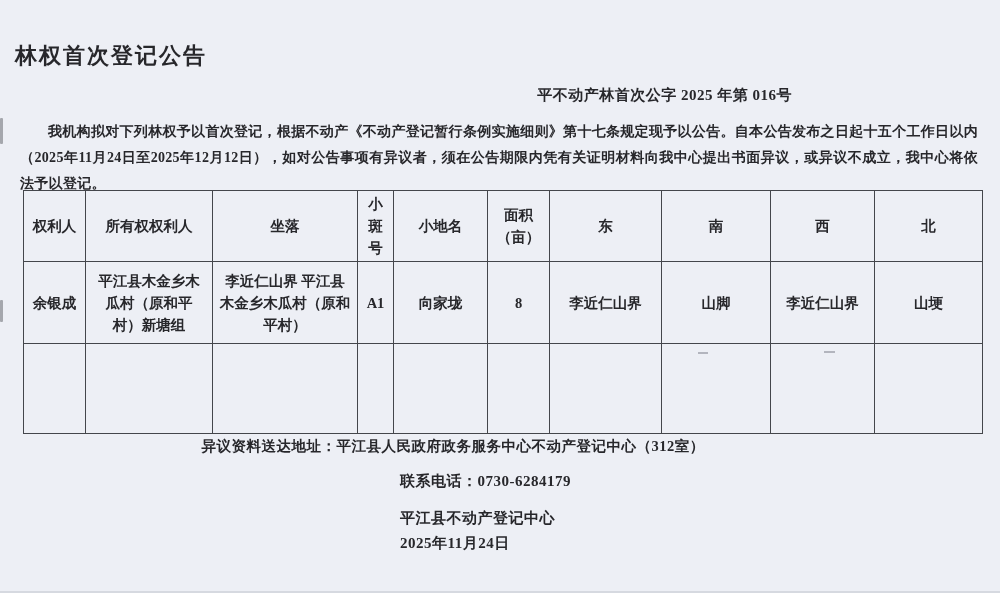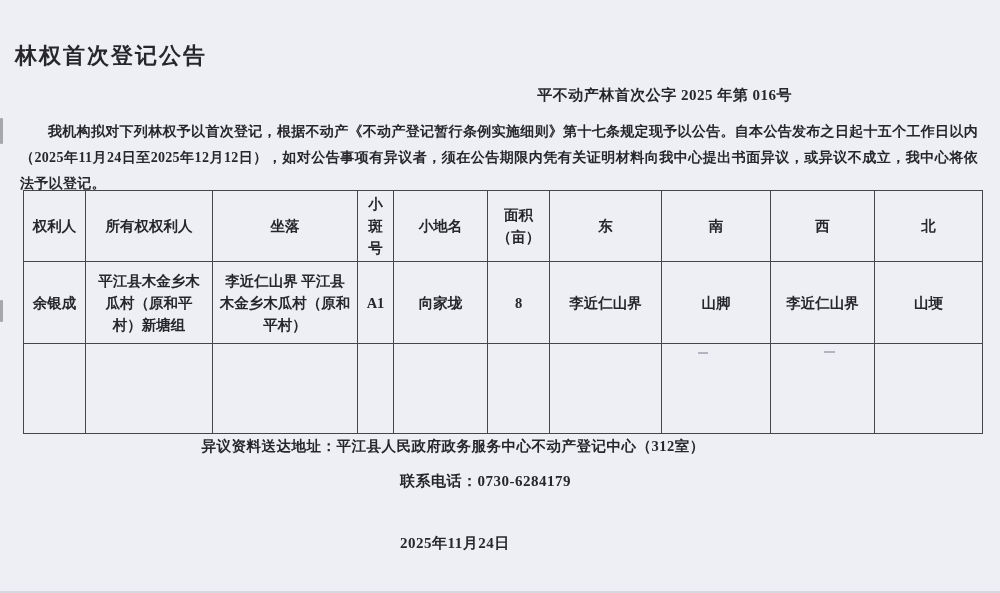--- a/index.html
+++ b/index.html
@@ -151,20 +151,21 @@
         <td></td>
         <td></td>
         <td></td>
         <td></td>
       </tr>
     </tbody>
   </table>
 
   <div class="footer-address">异议资料送达地址：平江县人民政府政务服务中心不动产登记中心（312室）</div>
   <div class="footer-line footer-phone">联系电话：0730-6284179</div>
+  <div class="footer-line footer-org">平江县不动产登记中心</div>
   <div class="footer-line footer-date">2025年11月24日</div>
 
   <div class="edge-mark m1"></div>
   <div class="edge-mark m2"></div>
   <div class="speck s1"></div>
   <div class="speck s2"></div>
   <div class="bottom-edge"></div>
 
 </div>
 

